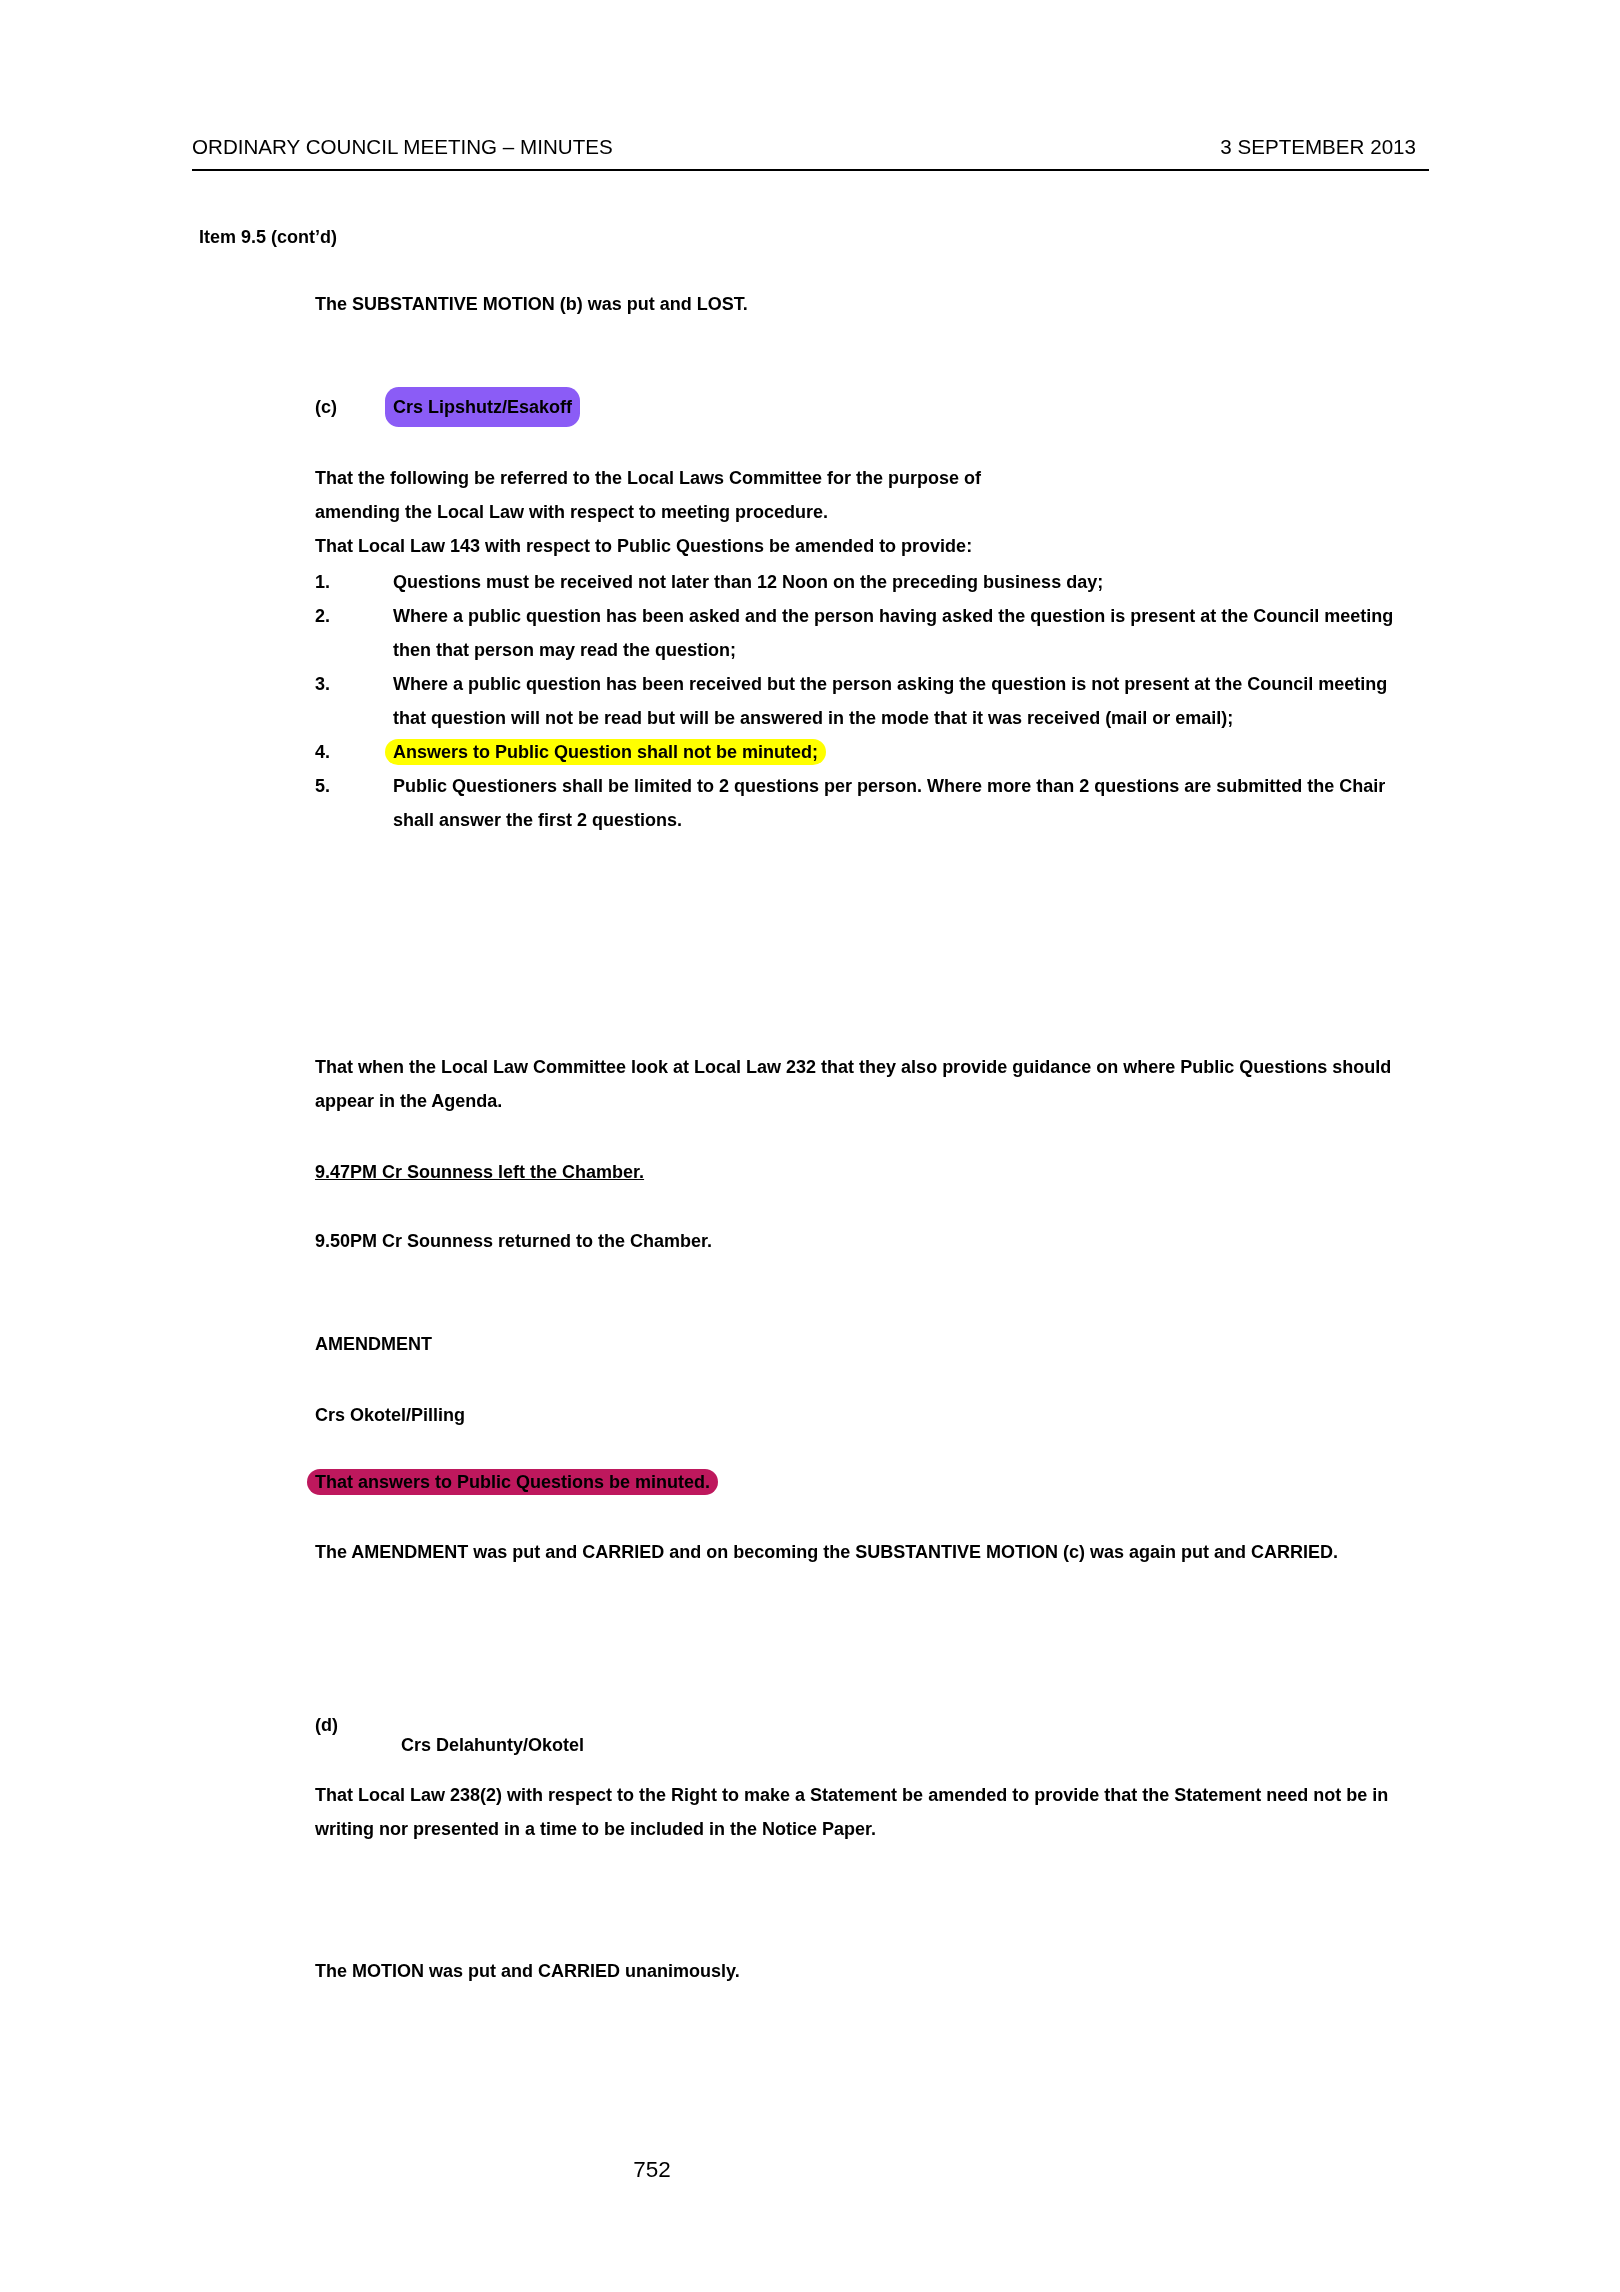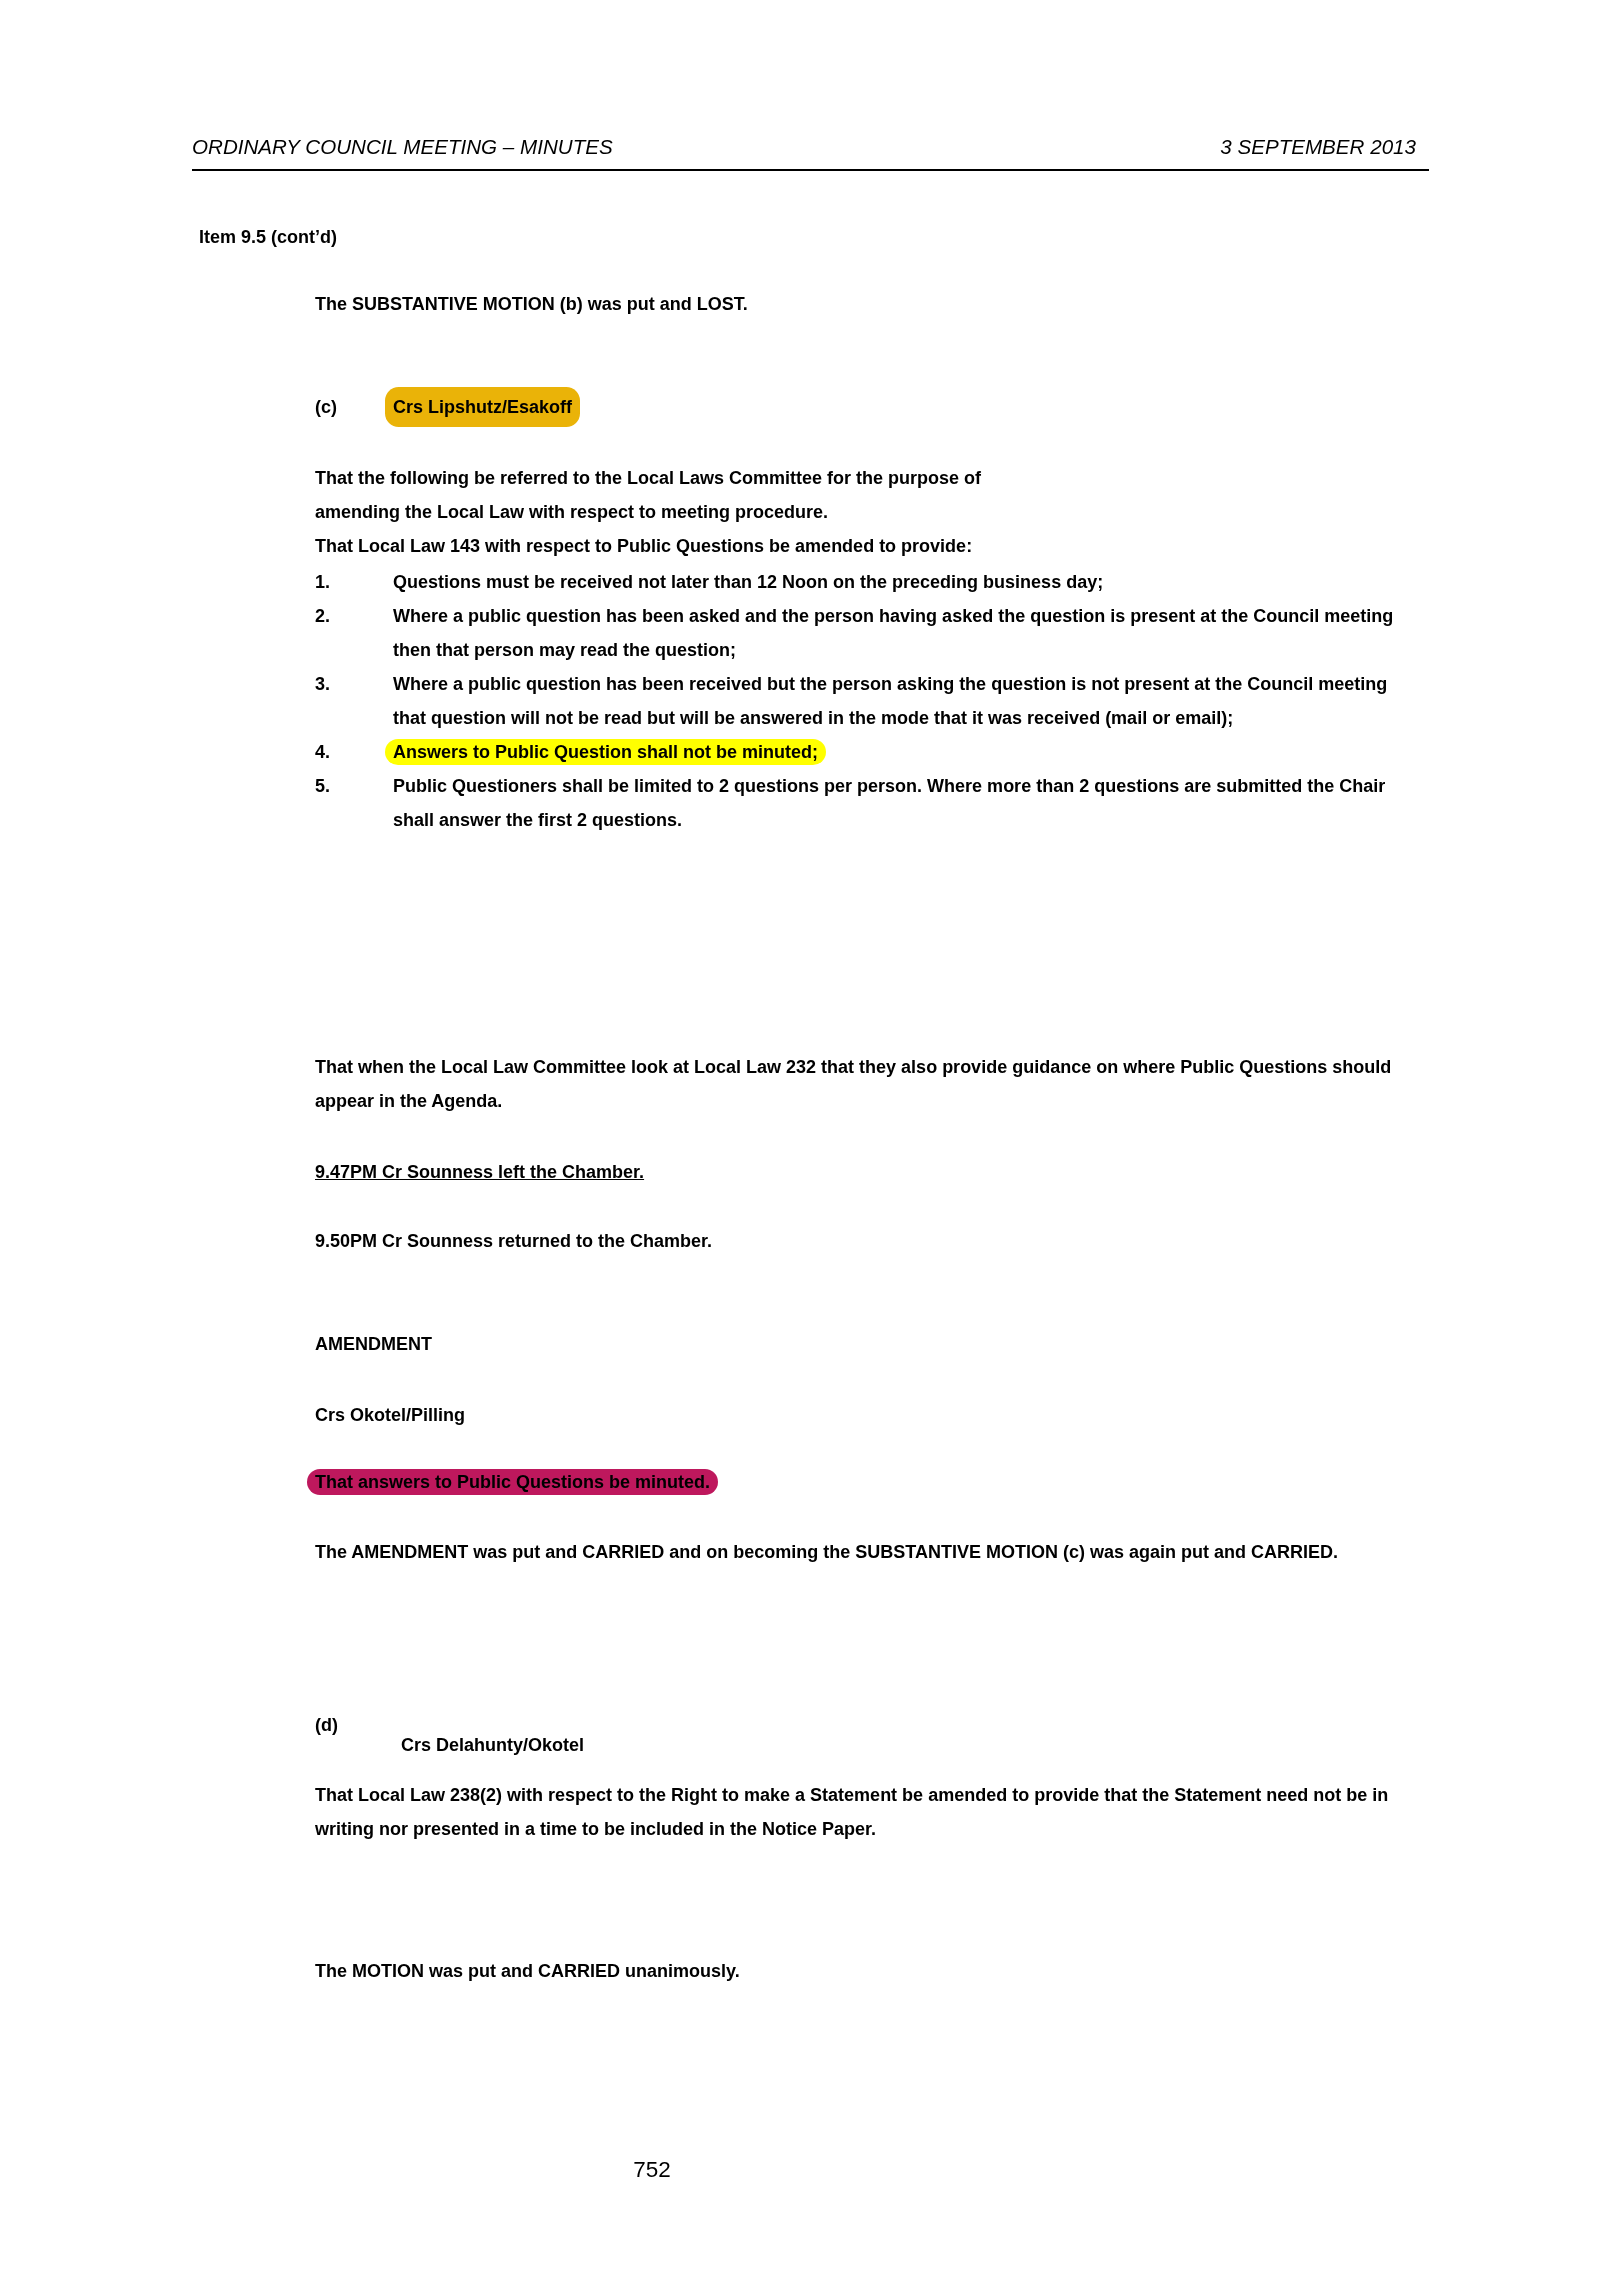--- a/index.html
+++ b/index.html
@@ -1,19 +1,19 @@
 <!DOCTYPE html>
 <html><head>
   <meta charset="utf-8">
   <style>
     html, body { margin:0; padding:0; background:#ffffff; }
     body { width:1620px; height:2293px; position:relative; overflow:hidden;
            font-family:"Liberation Sans", sans-serif; color:#000; }
     .abs { position:absolute; white-space:nowrap; }
-    .hdr { font-size:20.6px; line-height:25.5px; top:134px;font-style:italic; }
+    .hdr { font-size:20.6px; line-height:25.5px; top:134px; }
     .hdr-left { left:192px; }
     .hdr-right { right:204px; }
     .rule { position:absolute; left:192px; width:1237px; top:169px; height:2px; background:#000; }
     .b { font-weight:bold; font-size:18px; line-height:34px; }
     .body-l { left:315px; }
     .hl { background:#ffff00; border-radius:13.7px; padding:2.9px 7.8px; margin-left:-7.8px; }
     .num { position:absolute; left:0; }
     .item { position:relative; padding-left:78px; white-space:normal; width:1019px; }
     .list { position:absolute; left:315px; top:565px; }
     .para { white-space:normal; width:1117px; }
@@ -25,21 +25,21 @@
 <div class="abs hdr hdr-left">ORDINARY COUNCIL MEETING – MINUTES</div>
 <div class="abs hdr hdr-right">3 SEPTEMBER 2013</div>
 <div class="rule"></div>
 
 <div class="abs b" style="left:199px; top:220px;">Item 9.5 (cont’d)</div>
 
 <div class="abs b body-l" style="top:287px;">The SUBSTANTIVE  MOTION (b) was put and LOST.</div>
 
 <div class="abs b body-l" style="top:390px;">
   <span>(c)</span>
-  <span class="hl" style="position: absolute; left: 78px; top: -2.9px; background: #eab308;">Crs Lipshutz/Esakoff</span>
+  <span class="hl" style="position: absolute; left: 78px; top: -2.9px; background: #8b5cf6;">Crs Lipshutz/Esakoff</span>
 </div>
 
 <div class="abs b body-l" style="top:461px;">
   <div>That the following be referred to the Local Laws Committee for the purpose of</div>
   <div>amending the Local Law with respect to meeting procedure.</div>
   <div>That Local Law 143 with respect to Public Questions be amended to  provide:</div>
 </div>
 
 <div class="list b">
   <div class="item">

